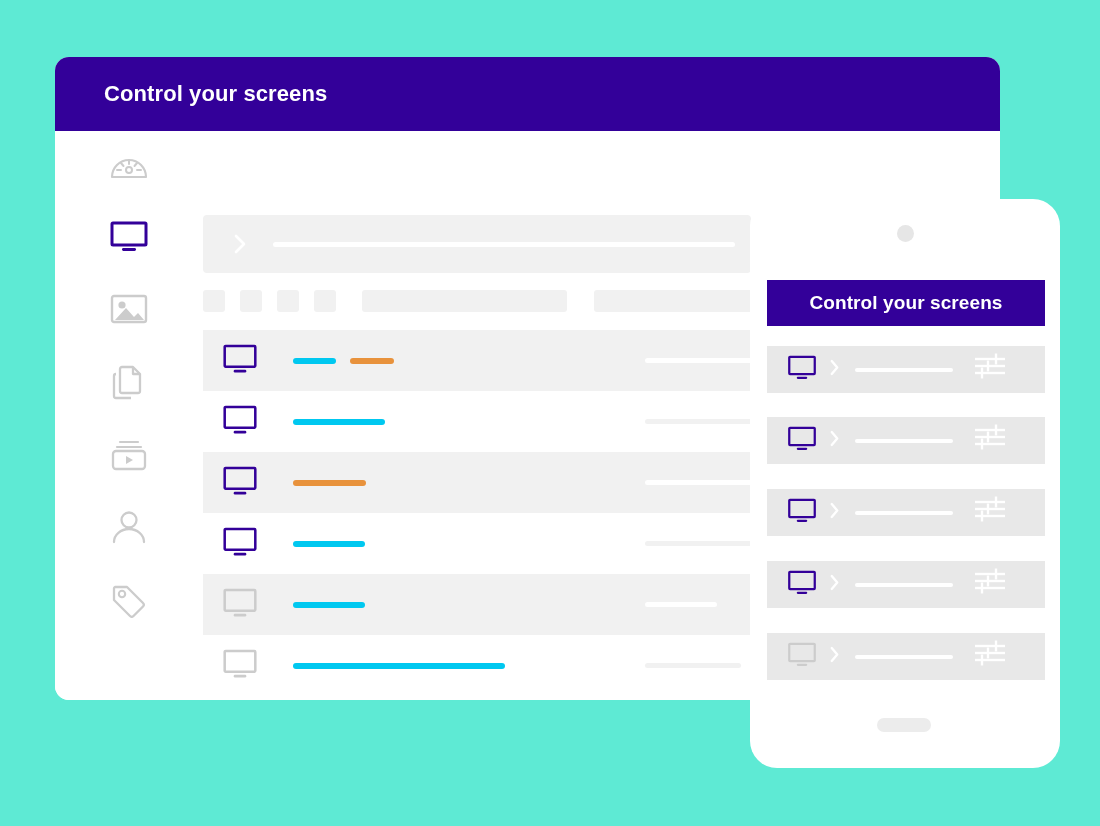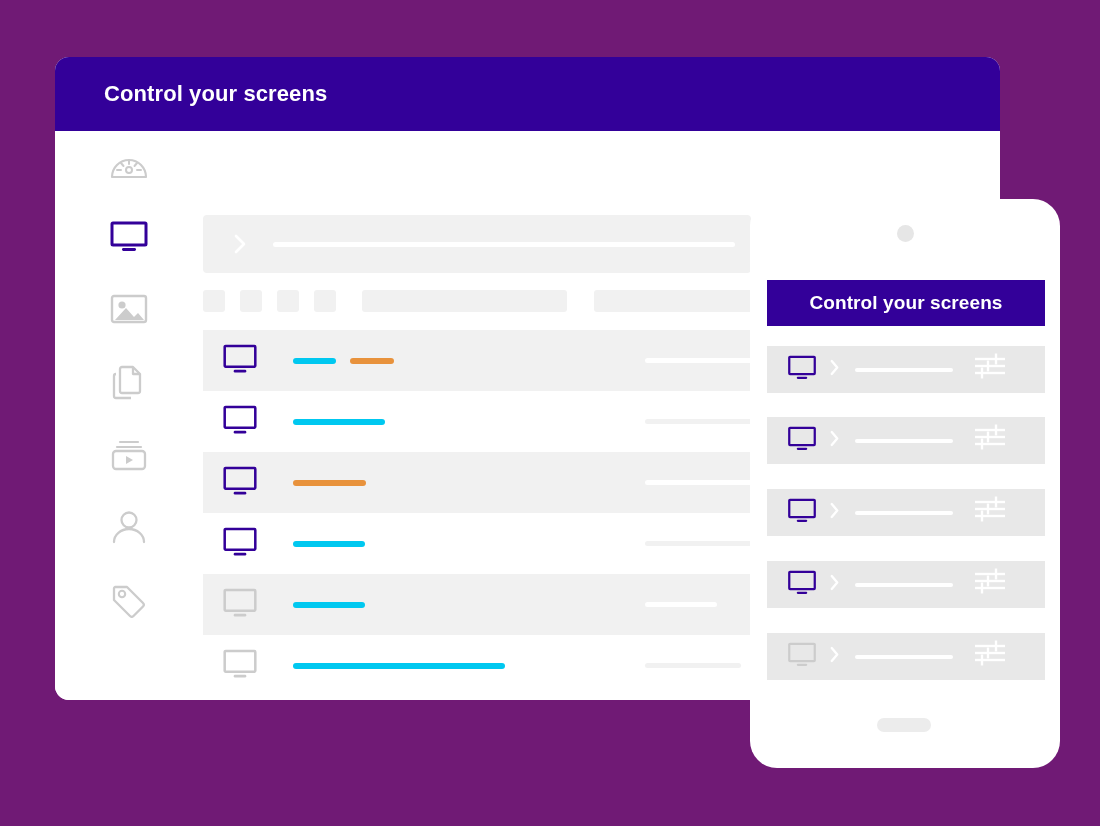--- a/index.html
+++ b/index.html
@@ -9,21 +9,21 @@
     height: 826px;
     background: #000000;
     font-family: "Liberation Sans", sans-serif;
     overflow: hidden;
   }
 
   #stage {
     position: relative;
     width: 1100px;
     height: 826px;
-    background: #701a75;
+    background: #5eead4;
   }
 
   
   #desktop-card {
     position: absolute;
     left: 55px;
     top: 57px;
     width: 945px;
     height: 643px;
     background: #ffffff;

